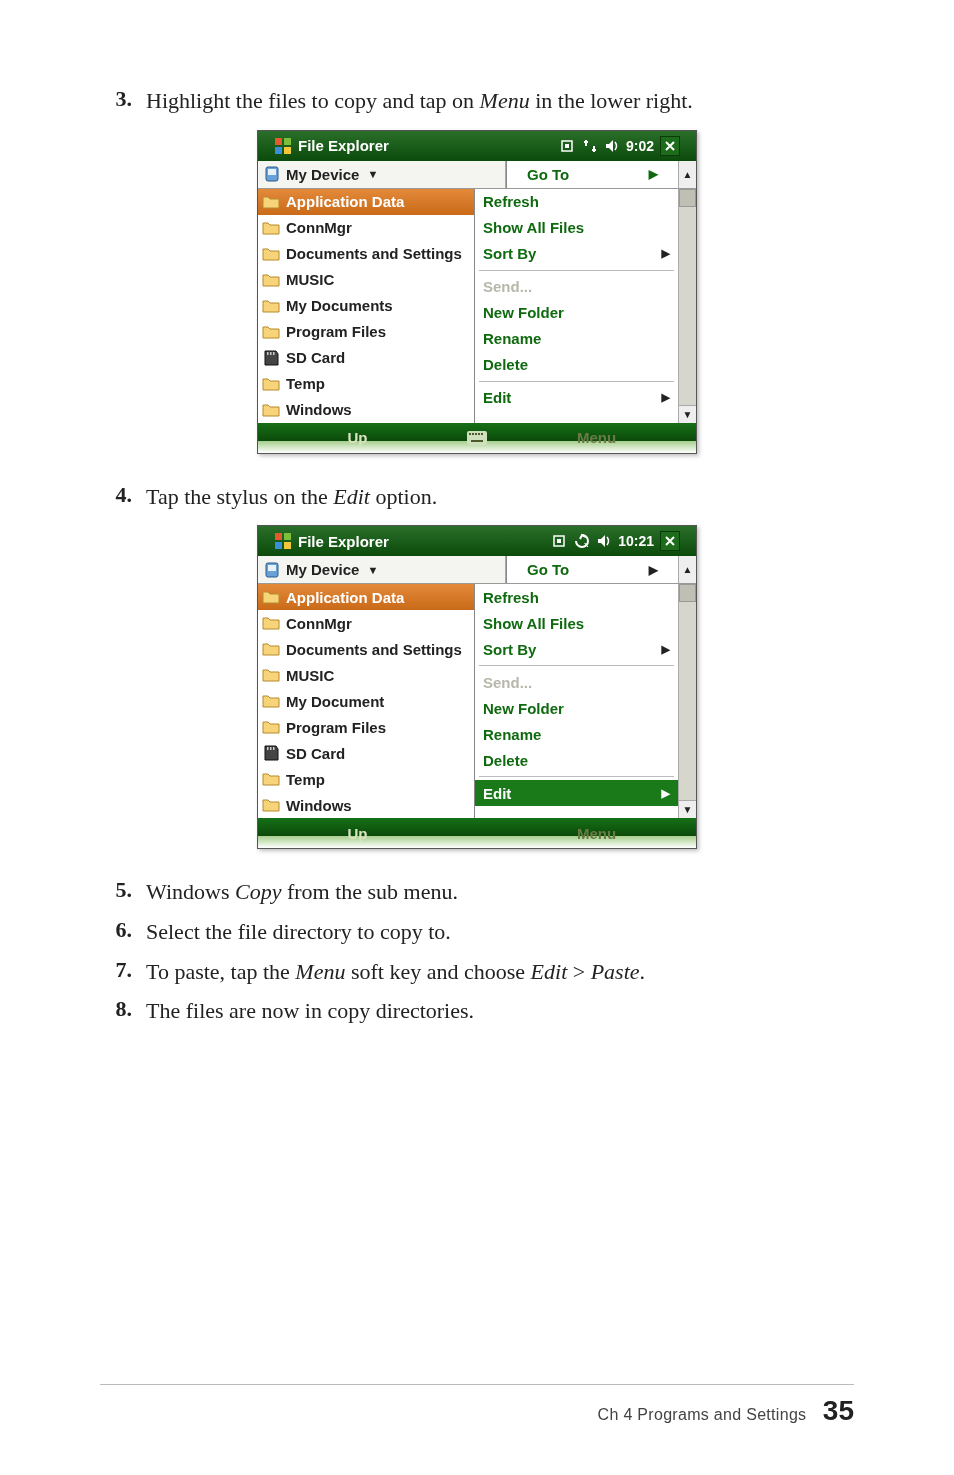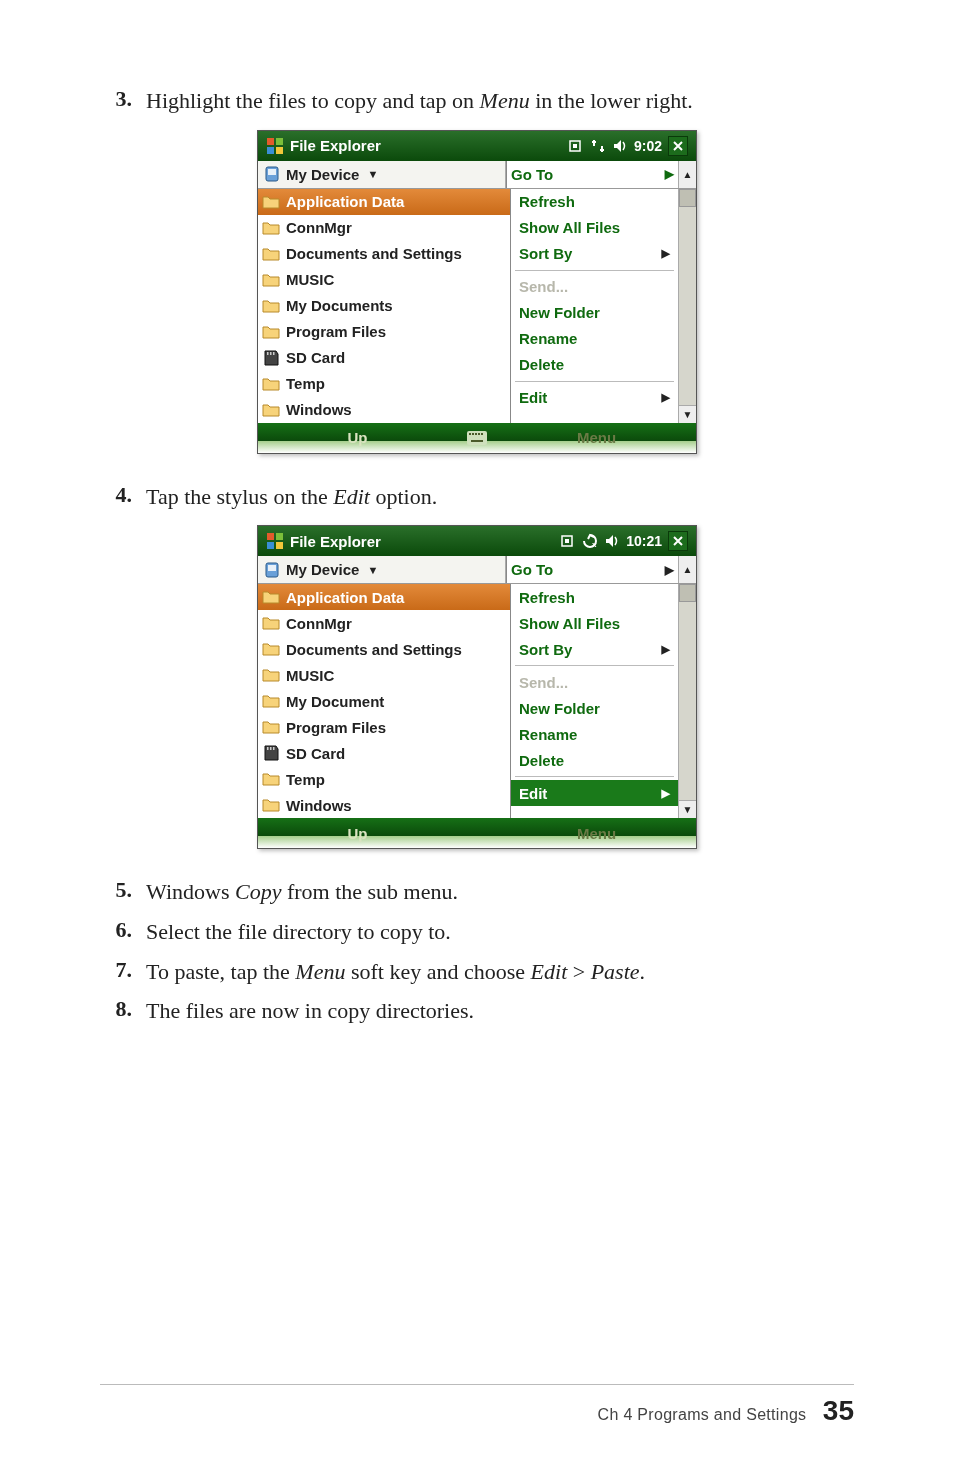--- a/index.html
+++ b/index.html
@@ -8,43 +8,43 @@
 
   .step { display: flex; margin: 6px 0 10px 0; }
   .step-num { width: 46px; font-weight: bold; text-align: right; padding-right: 14px; font-size: 22px; }
   .step-body { flex: 1; font-size: 22px; line-height: 1.35; }
   .step-body .ital { font-style: italic; }
 
   .shot-wrap { display: flex; justify-content: center; margin: 14px 0 28px 0; }
 
   
   .device { width: 440px; border: 1px solid #555; background: #fff; font-family: Tahoma, Verdana, sans-serif; font-size: 15px; color: #222; box-shadow: 2px 2px 4px rgba(0,0,0,0.25); }
-  .titlebar { height: 30px; background: linear-gradient(to bottom, #2a6f2a, #0b4a0b); color: #fff; display: flex; align-items: center; padding: 0 8px; font-weight: bold; }
+  .titlebar { height: 30px; background: linear-gradient(to bottom, #2a6f2a, #0b4a0b); color: #fff; display: flex; align-items: center; padding: 0 16px; font-weight: bold; }
   .titlebar .flag { width: 18px; height: 18px; margin-right: 6px; display: inline-flex; }
   .titlebar .ttext { flex: 1; font-size: 15px; }
   .titlebar .tray { display: flex; align-items: center; gap: 6px; font-size: 14px; }
   .titlebar .tray .clk { font-weight: bold; }
   .titlebar .closebox { width: 20px; height: 20px; background: #1c6c1c; border: 1px solid #0a3a0a; color: #fff; display: flex; align-items: center; justify-content: center; font-weight: bold; margin-left: 6px; }
   .tray-ico { width: 16px; height: 16px; fill: #fff; }
 
   .row2 { display: flex; height: 28px; border-bottom: 1px solid #999; }
   .devbtn { flex: 1; background: #f4f4f0; display: flex; align-items: center; padding-left: 6px; font-weight: bold; gap: 6px; border-right: 1px solid #aaa; }
   .devbtn .chev { font-size: 11px; margin-left: 2px; }
-  .menu-top { width: 172px; background: #fff; display: flex; align-items: center; padding: 0 4px; color: #0f6a0f; font-weight: bold; border-left: 1px solid #888; }
+  .menu-top { width: 172px; background: #fff; display: flex; align-items: center; padding: 0 20px; color: #0f6a0f; font-weight: bold; border-left: 1px solid #888; }
   .menu-top .rchev { margin-left: auto; color: #0f6a0f; font-size: 12px; }
   .sb-up { width: 18px; background: #eee; border-left: 1px solid #aaa; display: flex; align-items: center; justify-content: center; font-size: 10px; }
 
   .midrow { display: flex; }
   .filecol { flex: 1; background: #fff; }
   .fileitem { display: flex; align-items: center; height: 26px; padding-left: 4px; gap: 6px; font-weight: bold; color: #222; }
   .fileitem.sel { background: linear-gradient(to bottom, #e38a3a, #c96a18); color: #fff; }
   .folder-ico { width: 18px; height: 16px; }
   .sd-ico { width: 18px; height: 16px; }
 
-  .menupane { width: 168px; border-left: 1px solid #888; background: #fff; }
+  .menupane { width: 204px; border-left: 1px solid #888; background: #fff; }
   .mitem { height: 26px; display: flex; align-items: center; padding: 0 8px; color: #0f6a0f; font-weight: bold; }
   .mitem .rchev { margin-left: auto; color: #222; font-size: 11px; }
   .mitem.disabled { color: #b7b7ab; }
   .mitem.hl { background: #1a7a1a; color: #fff; }
   .mitem.hl .rchev { color: #fff; }
   .msep { height: 0; border-top: 1px solid #bbb; margin: 3px 4px; }
 
   .sbcol { width: 18px; border-left: 1px solid #aaa; background: #eee; display: flex; flex-direction: column; }
   .sbseg { flex: 1; background: #d6d6cc; }
   .sbthumb { height: 18px; background: #bfbfb3; border: 1px solid #999; }

